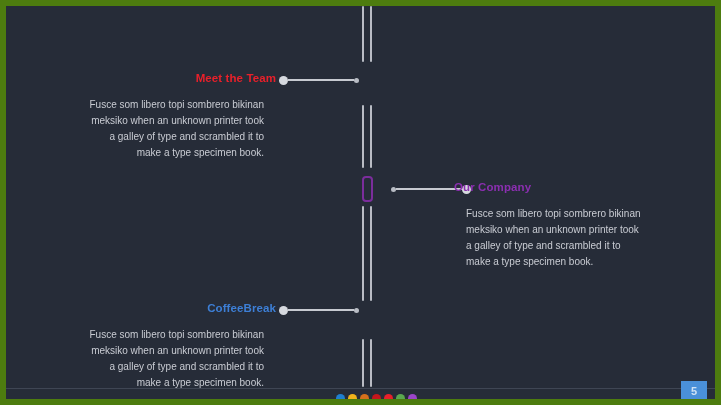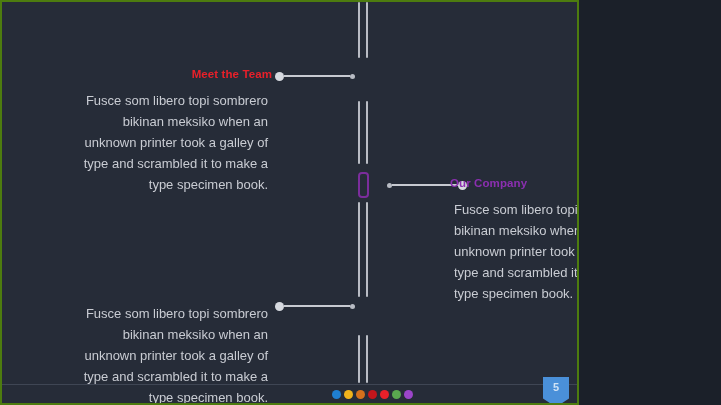--- a/index.html
+++ b/index.html
@@ -5,26 +5,26 @@
   html, body {
     margin: 0;
     padding: 0;
     background: #1b2029;
   }
   body {
     font-family: "Liberation Sans", sans-serif;
   }
   .slide {
     position: relative;
-    width: 579px;
+    width: 721px;
     height: 405px;
     background: #262c38;
     overflow: hidden;
     box-sizing: border-box;
-    border: 2px solid #4d7c0f;
+    border: 6px solid #4d7c0f;
   }
 
   
   .spine-seg {
     position: absolute;
     width: 10px;
     display: flex;
     justify-content: space-between;
   }
   .spine-seg i {
@@ -80,24 +80,24 @@
   .block.left-align  { text-align: left; }
 
   .block-title {
     font-size: 11.5px;
     font-weight: bold;
     letter-spacing: .1px;
     margin: 0 0 9px 0;
     line-height: 1;
   }
   .block-body {
-    font-size: 13px;
+    font-size: 10px;
     line-height: 1.62;
     color: #c9ccd3;
-    margin: 4px;
+    margin: 12px;
   }
 
   
   .divider {
     position: absolute;
     left: 0;
     right: 0;
     height: 1px;
     background: #3f4654;
   }
@@ -180,20 +180,21 @@
     <div class="block-body">Fusce som libero topi sombrero bikinan meksiko when an unknown printer took a galley of type and scrambled it to make a type specimen book.</div>
   </div>
 
   <div class="connector" style="left:273px; top:298px; width:80px;">
     <span class="dot-lg"></span>
     <span class="bar"></span>
     <span class="dot-sm"></span>
   </div>
 
   <div class="block right-align" style="left:70px; top:297px;">
+    <div class="block-title" style="color:#3d7fd6;">CoffeeBreak</div>
     <div class="block-body">Fusce som libero topi sombrero bikinan meksiko when an unknown printer took a galley of type and scrambled it to make a type specimen book.</div>
   </div>
 
   <div class="divider" style="top:382px;"></div>
 
   <div class="dot-nav" style="left:330px; top:388px;">
     <span style="background:#1f7fd0"></span>
     <span style="background:#f0b31c"></span>
     <span style="background:#d4701c"></span>
     <span style="background:#c4161c"></span>

